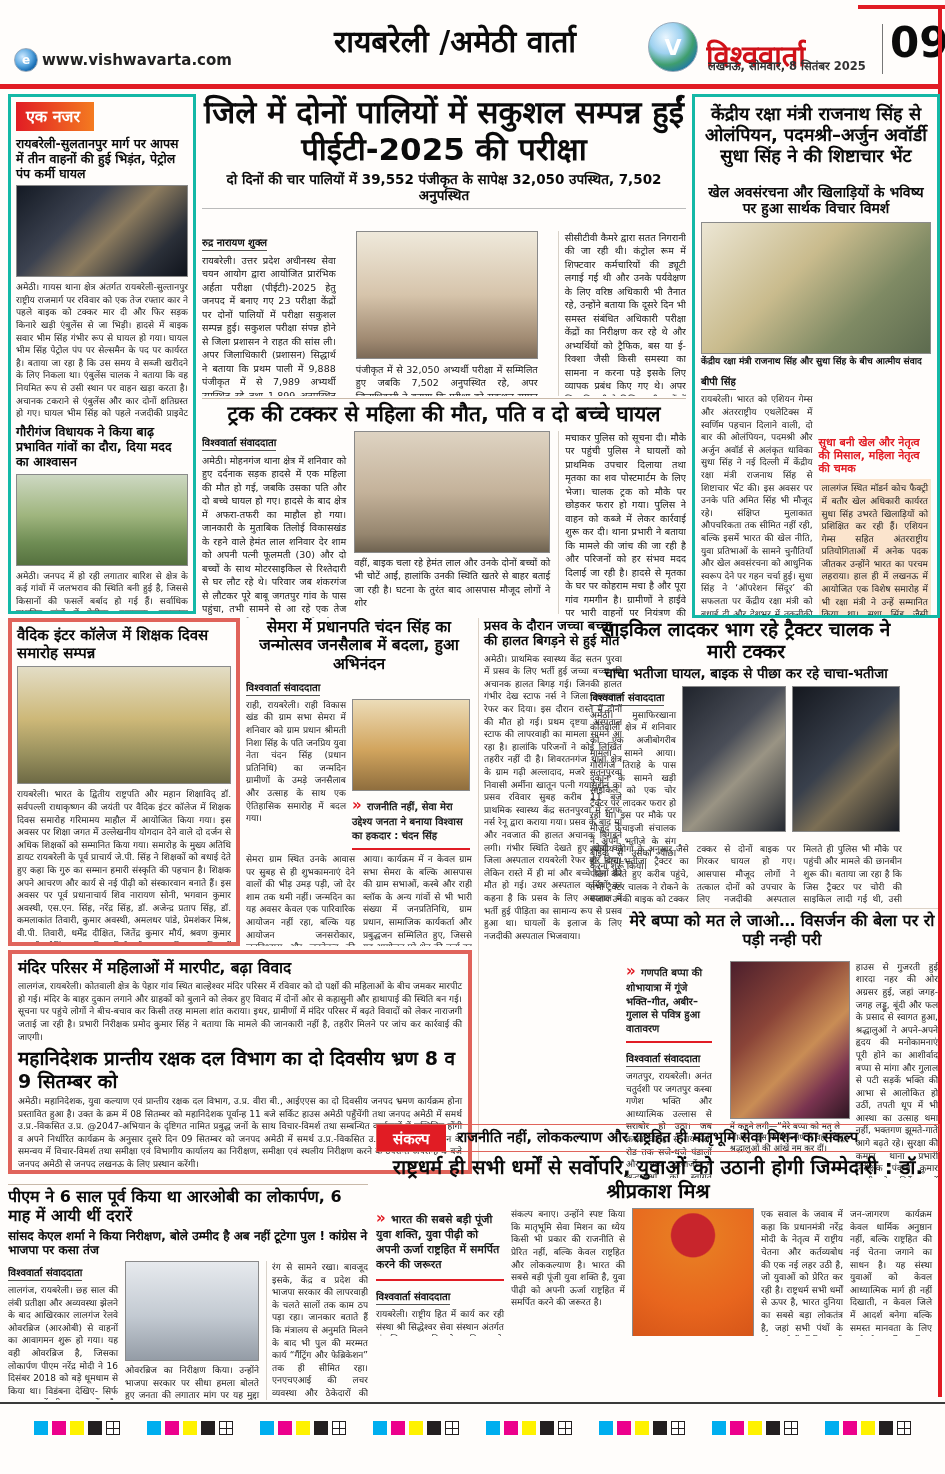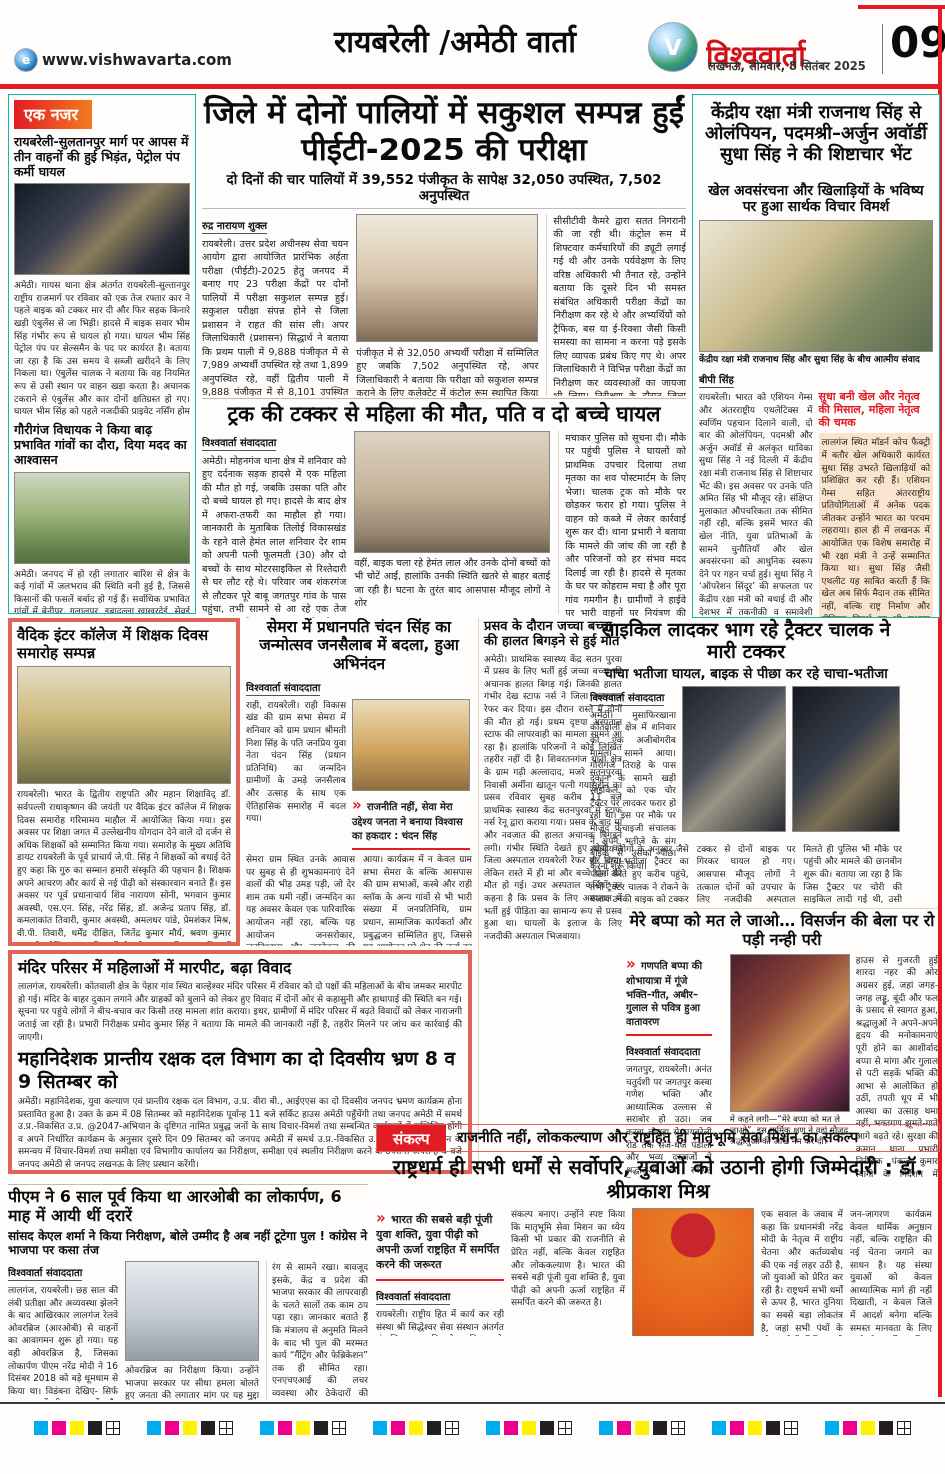--- a/index.html
+++ b/index.html
@@ -7,21 +7,21 @@
          font-family:"DejaVu Sans","Liberation Sans",sans-serif;color:#1a1a1a;}
   .abs{position:absolute;overflow:hidden;}
   .hl{font-weight:bold;color:#0b0b0b;line-height:1.18;}
   .center{text-align:center;}
   .body{font-size:9.5px;line-height:1.42;text-align:justify;color:#212121;}
   .small{font-size:9px;line-height:1.4;}
   .byline{display:inline-block;font-weight:bold;font-size:10px;color:#111;
           border-bottom:1px solid #555;margin-bottom:3px;padding-bottom:1px;}
   .photo{border:1px solid #8a8a8a;box-sizing:border-box;}
   .cap{font-size:9px;font-weight:bold;color:#111;line-height:1.3;}
-  .redbox{border:1px solid #14b8a6;box-sizing:border-box;background:#fffdfb;}
+  .redbox{border:3px solid #14b8a6;box-sizing:border-box;background:#fffdfb;}
   .pinkbox{border:4px solid #404040;box-sizing:border-box;}
   .pq{font-weight:bold;font-size:11px;color:#1c1c1c;line-height:1.35;
       border-bottom:2px solid #e11c24;padding-bottom:6px;}
   .pq::before{content:"» ";color:#e11c24;font-size:15px;font-weight:900;}
   .eknazar-tab{display:inline-block;background:linear-gradient(90deg,#e11c24,#f47b20);
       color:#fff;font-weight:bold;font-size:16px;padding:3px 14px 4px 10px;}
   .colrule{border-left:1px solid #d9d2c8;}
   
   .ph-night{background:linear-gradient(135deg,#141a24 0%,#3c4250 35%,#8c7b5e 55%,#2a2f38 80%,#10141c 100%);}
   .ph-field{background:linear-gradient(180deg,#cdd8c2 0%,#9fb57e 45%,#6f8d54 75%,#55713f 100%);}
@@ -77,21 +77,21 @@
     <div class="photo ph-night" style="width:100%;height:92px;"></div>
     <div class="body small" style="height:138px;margin-top:4px;overflow:hidden;">अमेठी। गायस थाना क्षेत्र अंतर्गत रायबरेली-सुल्तानपुर राष्ट्रीय राजमार्ग पर रविवार को एक तेज रफ्तार कार ने पहले बाइक को टक्कर मार दी और फिर सड़क किनारे खड़ी एंबुलेंस से जा भिड़ी। हादसे में बाइक सवार भीम सिंह गंभीर रूप से घायल हो गया। घायल भीम सिंह पेट्रोल पंप पर सेल्समैन के पद पर कार्यरत है। बताया जा रहा है कि उस समय वे सब्जी खरीदने के लिए निकला था। एंबुलेंस चालक ने बताया कि वह नियमित रूप से उसी स्थान पर वाहन खड़ा करता है। अचानक टकराने से एंबुलेंस और कार दोनों क्षतिग्रस्त हो गए। घायल भीम सिंह को पहले नजदीकी प्राइवेट नर्सिंग होम ले जाया गया, जहां से डॉक्टरों ने जगदीशपुर स्थित सूर्या हॉस्पिटल रेफर कर दिया। थाना प्रभारी ने बताया कि तीनों क्षतिग्रस्त वाहनों को कब्जे में लेकर कार चालक को हिरासत में ले लिया गया है। मामले की जांच की जा रही है।</div>
     <div class="hl" style="font-size:12.5px;margin:6px 0 4px;">गौरीगंज विधायक ने किया बाढ़ प्रभावित गांवों का दौरा, दिया मदद का आश्वासन</div>
     <div class="photo ph-field" style="width:100%;height:92px;"></div>
     <div class="body small" style="height:106px;margin-top:4px;overflow:hidden;">अमेठी। जनपद में हो रही लगातार बारिश से क्षेत्र के कई गांवों में जलभराव की स्थिति बनी हुई है, जिससे किसानों की फसलें बर्बाद हो गई हैं। सर्वाधिक प्रभावित गांवों में बेनीपुर, गुलालपुर, इबादुल्ला खाखरदेई, सेवई मल्ल, छरियावा, चोंधियान और परशुरामपुर शामिल हैं। गौरीगंज विधानसभा के बागी विधायक राकेश प्रताप सिंह ने रविवार को इन गांवों का दौरा किया। उन्होंने मौके पर जाकर खेतों और बस्तियों का हाल जाना तथा किसानों से बातचीत की। ग्रामीणों ने विधायक को बताया कि जलभराव और लगातार बारिश से धान सहित अन्य फसलें पूरी तरह चौपट हो गई हैं। उन्होंने फौरन मुआवजा दिए जाने की मांग रखी। विधायक ने किसानों की समस्याओं को गंभीरता से लेते हुए मौके से ही अधिकारियों से फोन पर बातचीत कर निर्देश दिए कि प्रभावित गांवों का तत्काल सर्वे कराया जाए और नुकसान का आकलन कर किसानों को शीघ्र उचित मुआवजा दिलाया जाए।</div>
   </div>
 
   <div class="abs" style="left:202px;top:94px;width:484px;height:302px;">
     <div class="hl center" style="font-size:31px;">जिले में दोनों पालियों में सकुशल सम्पन्न हुईं पीईटी-2025 की परीक्षा</div>
     <div class="hl center" style="font-size:13.5px;margin-top:5px;border-bottom:1px solid #bbb;padding-bottom:4px;">दो दिनों की चार पालियों में 39,552 पंजीकृत के सापेक्ष 32,050 उपस्थित, 7,502 अनुपस्थित</div>
-    <div style="display:flex;gap:8px;margin-top:5px;">
+    <div style="display:flex;gap:20px;margin-top:22px;">
       <div style="width:150px;">
         <span class="byline">रुद्र नारायण शुक्ल</span>
         <div class="body" style="height:196px;">रायबरेली। उत्तर प्रदेश अधीनस्थ सेवा चयन आयोग द्वारा आयोजित प्रारंभिक अर्हता परीक्षा (पीईटी)-2025 हेतु जनपद में बनाए गए 23 परीक्षा केंद्रों पर दोनों पालियों में परीक्षा सकुशल सम्पन्न हुई। सकुशल परीक्षा संपन्न होने से जिला प्रशासन ने राहत की सांस ली। अपर जिलाधिकारी (प्रशासन) सिद्धार्थ ने बताया कि प्रथम पाली में 9,888 पंजीकृत में से 7,989 अभ्यर्थी उपस्थित रहे तथा 1,899 अनुपस्थित रहे, वहीं द्वितीय पाली में 9,888 पंजीकृत में से 8,101 उपस्थित और 1,787 अनुपस्थित पाए गए, इस प्रकार आज की दोनों पालियों में 19,776 पंजीकृत के सापेक्ष 16,090 उपस्थित और 3,686 अनुपस्थित रहे, दो दिनों की चारों पालियों में कुल 39,552</div>
       </div>
       <div style="width:182px;">
         <div class="photo ph-hall" style="width:182px;height:128px;"></div>
         <div class="body" style="height:80px;margin-top:4px;">पंजीकृत में से 32,050 अभ्यर्थी परीक्षा में सम्मिलित हुए जबकि 7,502 अनुपस्थित रहे, अपर जिलाधिकारी ने बताया कि परीक्षा को सकुशल सम्पन्न कराने के लिए कलेक्ट्रेट में कंट्रोल रूम स्थापित किया गया था, जहां से सभी परीक्षा केंद्रों की</div>
       </div>
       <div class="colrule" style="width:136px;padding-left:6px;">
         <div class="body" style="height:212px;">सीसीटीवी कैमरे द्वारा सतत निगरानी की जा रही थी। कंट्रोल रूम में शिफ्टवार कर्मचारियों की ड्यूटी लगाई गई थी और उनके पर्यवेक्षण के लिए वरिष्ठ अधिकारी भी तैनात रहे, उन्होंने बताया कि दूसरे दिन भी समस्त संबंधित अधिकारी परीक्षा केंद्रों का निरीक्षण कर रहे थे और अभ्यर्थियों को ट्रैफिक, बस या ई-रिक्शा जैसी किसी समस्या का सामना न करना पड़े इसके लिए व्यापक प्रबंध किए गए थे। अपर जिलाधिकारी ने विभिन्न परीक्षा केंद्रों का निरीक्षण कर व्यवस्थाओं का जायजा भी लिया। निरीक्षण के दौरान जिला विद्यालय निरीक्षक संजीव कुमार सिंह, सीओ सिटी अमित सिंह सहित अन्य संबंधित अधिकारी उपस्थित रहे। उन्होंने बताया कि दोनों दिन की चारों पालियों में परीक्षा शांतिपूर्ण और सकुशल सम्पन्न हुई।</div>
@@ -117,21 +117,21 @@
   </div>
 
   <div class="abs redbox" style="left:692px;top:94px;width:248px;height:524px;padding:6px;">
     <div class="hl center" style="font-size:18px;">केंद्रीय रक्षा मंत्री राजनाथ सिंह से ओलंपियन, पदमश्री–अर्जुन अवॉर्डी सुधा सिंह ने की शिष्टाचार भेंट</div>
     <div class="hl center" style="font-size:14px;margin-top:17px;">खेल अवसंरचना और खिलाड़ियों के भविष्य पर हुआ सार्थक विचार विमर्श</div>
     <div class="photo ph-office" style="width:100%;height:132px;margin-top:5px;"></div>
     <div class="cap" style="margin-top:2px;">केंद्रीय रक्षा मंत्री राजनाथ सिंह और सुधा सिंह के बीच आत्मीय संवाद</div>
     <div style="margin-top:3px;"><span class="byline">बीपी सिंह</span></div>
     <div style="display:flex;gap:6px;">
       <div class="body small" style="width:116px;height:238px;">रायबरेली। भारत को एशियन गेम्स और अंतरराष्ट्रीय एथलेटिक्स में स्वर्णिम पहचान दिलाने वाली, दो बार की ओलंपियन, पदमश्री और अर्जुन अवॉर्ड से अलंकृत धाविका सुधा सिंह ने नई दिल्ली में केंद्रीय रक्षा मंत्री राजनाथ सिंह से शिष्टाचार भेंट की। इस अवसर पर उनके पति अमित सिंह भी मौजूद रहे। संक्षिप्त मुलाकात औपचरिकता तक सीमित नहीं रही, बल्कि इसमें भारत की खेल नीति, युवा प्रतिभाओं के सामने चुनौतियाँ और खेल अवसंरचना को आधुनिक स्वरूप देने पर गहन चर्चा हुई। सुधा सिंह ने ‘ऑपरेशन सिंदूर’ की सफलता पर केंद्रीय रक्षा मंत्री को बधाई दी और देशभर में तकनीकी व समावेशी खेल सुविधाओं की आवश्यकता पर बल दिया। केंद्रीय रक्षा मंत्री ने सुधा सिंह के समर्पण और उपलब्धियों को “देश की अमूल्य खेल पूंजी” बताते हुए कहा कि भारत को आप पर गर्व है। आपने न सिर्फ खेल जगत, बल्कि समाज और राष्ट्र के लिए भी आदर्श मार्ग प्रशस्त किया है।</div>
-      <div style="width:117px;">
+      <div style="width:117px;margin-top:44px;">
         <div class="hl" style="color:#e11c24;font-size:11px;">सुधा बनी खेल और नेतृत्व की मिसाल, महिला नेतृत्व की चमक</div>
         <div class="body small" style="background:#fbe4cd;padding:3px;height:186px;margin-top:3px;">लालगंज स्थित मॉडर्न कोच फैक्ट्री में बतौर खेल अधिकारी कार्यरत सुधा सिंह उभरते खिलाड़ियों को प्रशिक्षित कर रही हैं। एशियन गेम्स सहित अंतरराष्ट्रीय प्रतियोगिताओं में अनेक पदक जीतकर उन्होंने भारत का परचम लहराया। हाल ही में लखनऊ में आयोजित एक विशेष समारोह में भी रक्षा मंत्री ने उन्हें सम्मानित किया था। सुधा सिंह जैसी एथलीट यह साबित करती हैं कि खेल अब सिर्फ मैदान तक सीमित नहीं, बल्कि राष्ट्र निर्माण और नीतिगत विमर्श का भी सशक्त माध्यम बन चुका है।</div>
       </div>
     </div>
   </div>
 
   <div class="abs pinkbox" style="left:8px;top:618px;width:232px;height:328px;padding:5px;border-color:#e0635a;">
     <div class="hl" style="font-size:15px;">वैदिक इंटर कॉलेज में शिक्षक दिवस समारोह सम्पन्न</div>
     <div class="photo ph-group" style="width:100%;height:118px;margin-top:4px;"></div>
     <div class="body small" style="height:152px;margin-top:4px;">रायबरेली। भारत के द्वितीय राष्ट्रपति और महान शिक्षाविद् डॉ. सर्वपल्ली राधाकृष्णन की जयंती पर वैदिक इंटर कॉलेज में शिक्षक दिवस समारोह गरिमामय माहौल में आयोजित किया गया। इस अवसर पर शिक्षा जगत में उल्लेखनीय योगदान देने वाले दो दर्जन से अधिक शिक्षकों को सम्मानित किया गया। समारोह के मुख्य अतिथि डायट रायबरेली के पूर्व प्राचार्य जे.पी. सिंह ने शिक्षकों को बधाई देते हुए कहा कि गुरु का सम्मान हमारी संस्कृति की पहचान है। शिक्षक अपने आचरण और कार्य से नई पीढ़ी को संस्कारवान बनाते हैं। इस अवसर पर पूर्व प्रधानाचार्य शिव नारायण सोनी, भगवान कुमार अवस्थी, एस.एन. सिंह, नरेंद्र सिंह, डॉ. अजेन्द्र प्रताप सिंह, डॉ. कमलाकांत तिवारी, कुमार अवस्थी, अमलधर पांडे, प्रेमशंकर मिश्र, वी.पी. तिवारी, धर्मेंद्र दीक्षित, जितेंद्र कुमार मौर्य, श्रवण कुमार अवस्थी, गोविंद वल्लभ मिश्र, विन्देश्वरी प्रसाद सहित अन्य शिक्षकों को शाल, प्रशस्ति पत्र और मालाओं से सम्मानित किया गया। जिला विद्यालय निरीक्षक कार्यालय के पूर्व लिपिक सुंदर सिंह राठौर, राम समेर चौधरी और वेदप्रकाश श्रीवास्तव को भी इस अवसर पर सम्मानित किया गया। समारोह के दौरान मुख्य अतिथि जे.पी. सिंह का आयोजन समिति एवं विभिन्न संगठनों के लोग उपस्थित रहे।</div>
@@ -164,21 +164,21 @@
         <div class="body small" style="height:130px;">अमेठी। मुसाफिरखाना कोतवाली क्षेत्र में शनिवार को एक अजीबोगरीब मामला सामने आया। गौरीगंज तिराहे के पास दुकान के सामने खड़ी साइकिल को एक चोर ट्रैक्टर पर लादकर फरार हो रहा था। इस पर मौके पर मौजूद फ्रेंचाइजी संचालक ने अपने भतीजे के संग बाइक से उसका पीछा करना शुरू किया।</div>
       </div>
       <div class="photo ph-bike" style="width:104px;height:146px;"></div>
       <div class="photo ph-tractor" style="width:108px;height:146px;"></div>
     </div>
     <div class="body small" style="height:78px;margin-top:4px;column-count:3;column-gap:8px;">स्थानीय लोगों के अनुसार जैसे ही चाचा-भतीजा ट्रैक्टर का पीछा करते हुए करीब पहुंचे, तभी ट्रैक्टर चालक ने रोकने के बजाय उनकी बाइक को टक्कर मार दी। अचानक हुई इस टक्कर से दोनों बाइक पर गिरकर घायल हो गए। आसपास मौजूद लोगों ने तत्काल दोनों को उपचार के लिए नजदीकी अस्पताल भिजवाया। घटना की सूचना मिलते ही पुलिस भी मौके पर पहुंची और मामले की छानबीन शुरू की। बताया जा रहा है कि जिस ट्रैक्टर पर चोरी की साइकिल लादी गई थी, उसी का चालक वारदात में शामिल था। पुलिस ने ट्रैक्टर की तलाश शुरू कर दी है और घायल चाचा-भतीजा से मामले की जानकारी जुटा रही है। इस घटना से क्षेत्र में सनसनी फैल गई है। लोगों का कहना है कि दिनदहाड़े चोरी और उस पर से पीछा कर रहे लोगों को टक्कर मारना कानून व्यवस्था पर सवाल खड़े करता है। स्थानीय निवासियों ने पुलिस से ऐसे अपराधियों के खिलाफ सख्त कार्रवाई की मांग की है।</div>
   </div>
 
   <div class="abs" style="left:626px;top:908px;width:312px;height:266px;border-top:1px solid #ddd2c6;padding-top:3px;">
     <div class="hl center" style="font-size:16px;">मेरे बप्पा को मत ले जाओ… विसर्जन की बेला पर रो पड़ी नन्ही परी</div>
-    <div style="display:flex;gap:6px;margin-top:4px;">
+    <div style="display:flex;gap:6px;margin-top:11px;">
       <div style="width:92px;">
         <div class="pq" style="font-size:10px;">गणपति बप्पा की शोभायात्रा में गूंजे भक्ति–गीत, अबीर–गुलाल से पवित्र हुआ वातावरण</div>
         <div style="margin-top:4px;"><span class="byline">विश्ववार्ता संवाददाता</span></div>
         <div class="body small" style="height:110px;">जगतपुर, रायबरेली। अनंत चतुर्दशी पर जगतपुर कस्बा गणेश भक्ति और आध्यात्मिक उल्लास से सराबोर हो उठा। जब कस्बा चौराहा से रायबरेली रोड तक सजे-धजे पंडालों और भव्य दरवाजों ने श्रद्धालुओं का स्वागत किया।</div>
       </div>
       <div style="width:120px;padding-left:12px;">
         <div class="photo ph-crowd" style="width:120px;height:158px;"></div>
         <div class="cap" style="font-weight:normal;font-size:8.5px;margin-top:2px;height:48px;">में कहने लगी—“मेरे बप्पा को मत ले जाओ”, इस मार्मिक क्षण ने वहां मौजूद श्रद्धालुओं की आंखें नम कर दीं।</div>
       </div>
       <div class="body small" style="width:88px;height:214px;">हाउस से गुजरती हुई शारदा नहर की ओर अग्रसर हुई, जहां जगह-जगह लड्डू, बूंदी और फल के प्रसाद से स्वागत हुआ, श्रद्धालुओं ने अपने-अपने हृदय की मनोकामनाएं पूरी होने का आशीर्वाद बप्पा से मांगा और गुलाल से पटी सड़कें भक्ति की आभा से आलोकित हो उठीं, तपती धूप में भी आस्था का उत्साह थमा नहीं, भक्तगण झूमते-गाते आगे बढ़ते रहे। सुरक्षा की कमान थाना प्रभारी निरीक्षक पंकज कुमार त्यागी के निर्देशन में पुलिस और होमगार्ड ने संभाली।</div>

